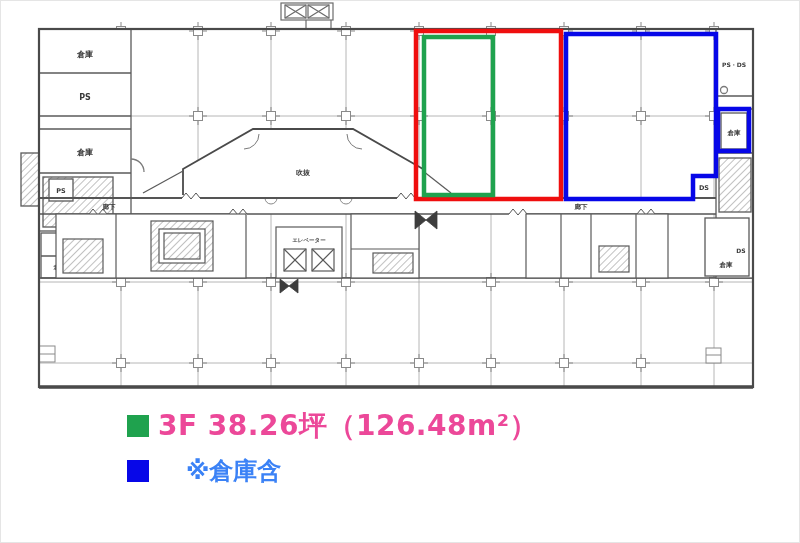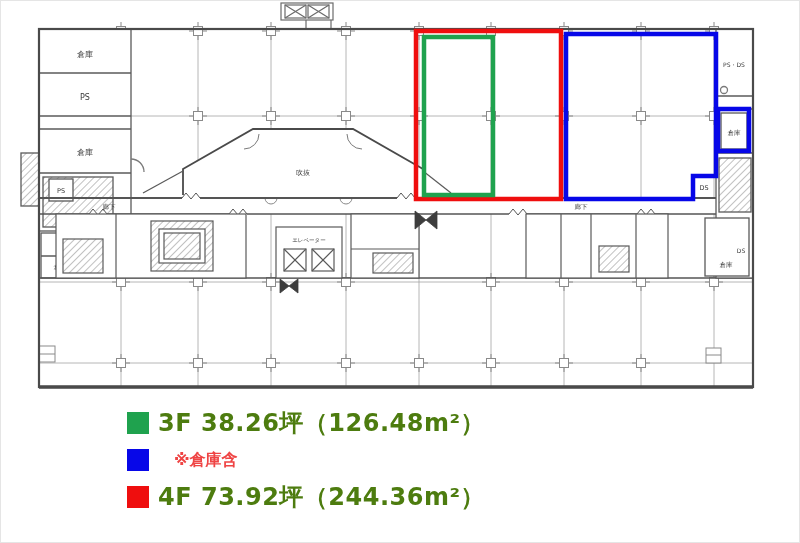--- a/index.html
+++ b/index.html
@@ -1,37 +1,37 @@
 <!DOCTYPE html>
 <html><head>
 <meta charset="utf-8">
 <style>
   html,body{margin:0;padding:0;background:#ffffff;}
   body{
     width:800px;height:543px;overflow:hidden;
     font-family:"DejaVu Sans","Liberation Sans",sans-serif;
     border:1px solid #e5e5e5;box-sizing:border-box;
   }
-  .plan-wrap{width:660px;height:402px;}
+  .plan-wrap{width:660px;height:402px;font-weight:bold;}
   svg{display:block;}
   text{fill:#3a3a3a;font-family:"DejaVu Sans","Liberation Sans",sans-serif;}
   .legend{
     margin:4px 0 0 126px;
   }
   .legend-row{
     display:flex;align-items:center;gap:9px;
     margin-bottom:10px;
   }
   .legend-label{
-    font-size:24px;font-weight:700;color:#4d7c0f;
+    font-size:28px;font-weight:700;color:#ec4899;
     letter-spacing:0.5px;white-space:nowrap;
   }
   .legend-note{
-    font-size:16px;font-weight:700;color:#ef4444;
-    margin-left:16px;white-space:nowrap;
+    font-size:24px;font-weight:700;color:#3b82f6;
+    margin-left:28px;white-space:nowrap;
   }
   .swatch{flex:0 0 auto;}
 </style>
 </head>
 <body>
 
 <div class="plan-wrap">
 <svg width="800" height="402" viewBox="0 0 800 402">
   <defs>
     <pattern id="hatch" width="5" height="5" patternUnits="userSpaceOnUse" patternTransform="rotate(45)">
@@ -251,19 +251,13 @@
       <rect width="22" height="22" fill="#1fa24e"></rect>
     </svg>
     <span class="legend-label">3F 38.26坪（126.48m²）</span>
   </div>
   <div class="legend-row">
     <svg class="swatch" width="22" height="22" viewBox="0 0 22 22">
       <rect width="22" height="22" fill="#0707e8"></rect>
     </svg>
     <span class="legend-note">※倉庫含</span>
   </div>
-  <div class="legend-row">
-    <svg class="swatch" width="22" height="22" viewBox="0 0 22 22">
-      <rect width="22" height="22" fill="#ef0e0e"></rect>
-    </svg>
-    <span class="legend-label">4F 73.92坪（244.36m²）</span>
-  </div>
 </div>
 
 </body></html>

